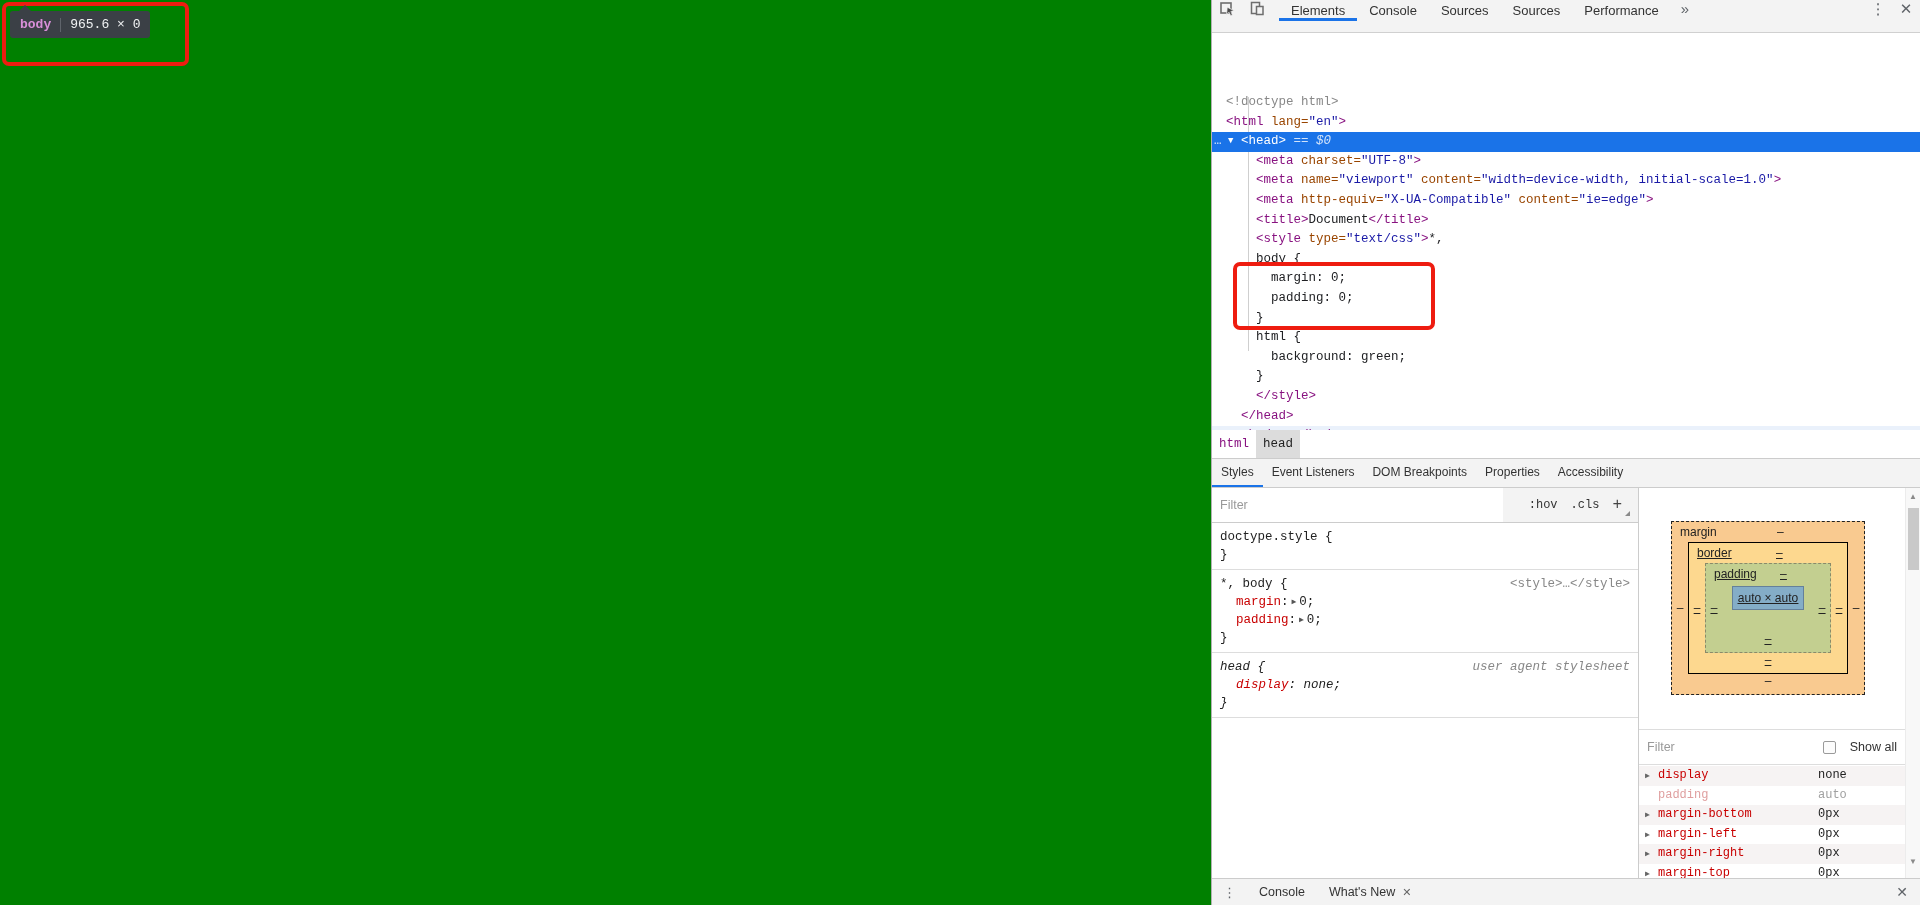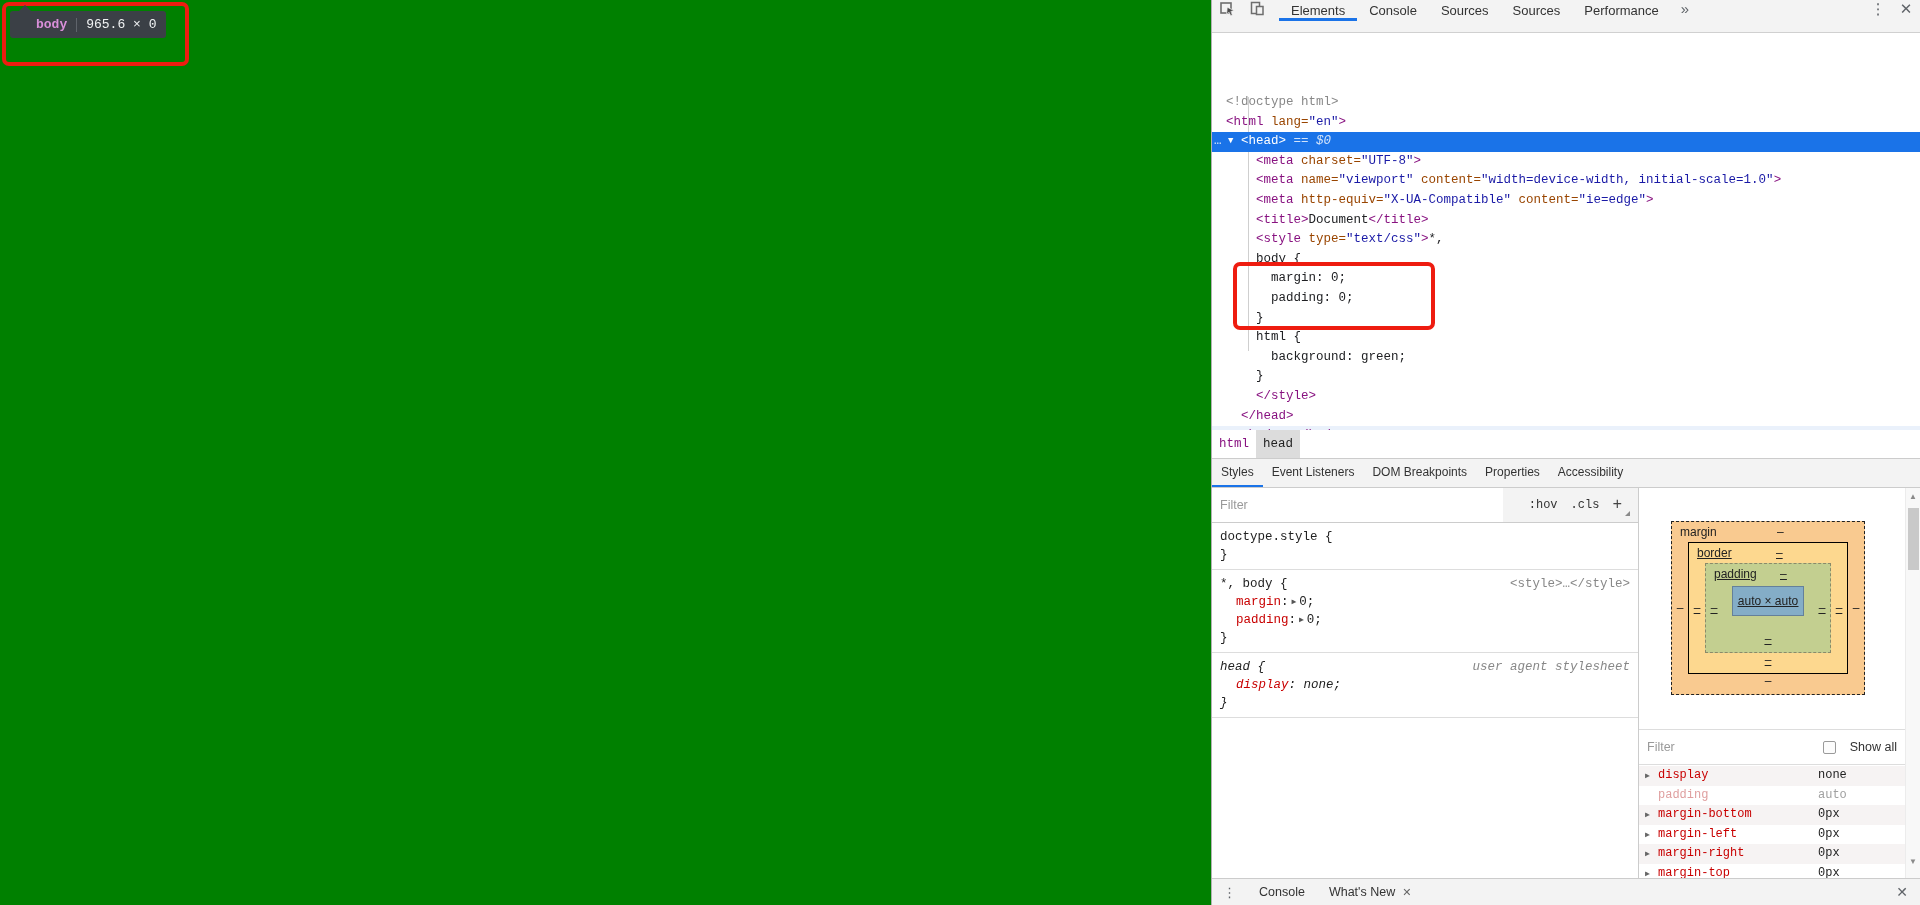--- a/index.html
+++ b/index.html
@@ -6,21 +6,21 @@
   html,body { width:1920px; height:905px; overflow:hidden; }
   body { font-family:"Liberation Sans", sans-serif; position:relative; background:#fff; }
 
   
   .page-area { position:absolute; left:0; top:0; width:1211px; height:905px; background:#008000; }
   .annot-rect { position:absolute; border:4px solid #ee1c10; border-radius:7px; }
   .page-annot { left:2px; top:2px; width:187px; height:64px; }
   .el-tooltip { position:absolute; left:10px; top:11px; height:27px; background:#3b4046; border-radius:3px;
     display:flex; align-items:center; gap:9px; padding:0 10px; font-family:"Liberation Mono","DejaVu Sans Mono",monospace; font-size:13px; }
   .el-tooltip::before { content:""; position:absolute; top:-6px; left:9px; border-left:6px solid transparent; border-right:6px solid transparent; border-bottom:6px solid #3b4046; }
-  .tt-tag { color:#d98fd9; font-weight:bold;margin-left:16px; }
+  .tt-tag { color:#d98fd9; font-weight:bold; }
   .tt-sep { width:1px; height:14px; background:#5f646b; }
   .tt-dims { color:#f1f3f4; }
 
   
   .devtools { position:absolute; left:1211px; top:0; width:709px; height:905px; background:#fff; border-left:1px solid #b2b2b2; }
 
   
   .tabbar { position:absolute; left:0; top:0; right:0; height:33px; background:#f3f3f3; border-bottom:1px solid #d0d0d0; display:flex; align-items:flex-start; }
   .tb-iconbtn { width:30px; display:flex; align-items:center; justify-content:center; }
   .tb-sep { width:1px; background:#ccc; margin:8px 3px; }
@@ -86,21 +86,21 @@
   .bm-label { padding-left:8px; }
   .bm-topdash { flex:1; text-align:center; }
   .bm-topdash span { margin-left:-20px; }
   .bm-mid { flex:1; display:flex; align-items:stretch; }
   .bm-sidedash { width:16px; display:flex; align-items:center; justify-content:center; flex:0 0 auto; }
   .bm-inner { flex:1;text-decoration:underline; }
   .bm-bottom { height:20px; text-align:center; flex:0 0 auto; }
   .bm-margin { background:#f9ca90; border:1px dashed #222; }
   .bm-border { background:#fdd88f; border:1px solid #000; }
   .bm-padding { background:#c3cf90; border:1px dashed #8a8a6a; }
-  .bm-content { background:#84adc7; border:1px solid #64809a; height:30px; margin:2px 10px; display:flex; align-items:center; justify-content:center; align-self:stretch; }
+  .bm-content { background:#84adc7; border:1px solid #64809a; height:24px; margin:2px 10px; display:flex; align-items:center; justify-content:center; align-self:stretch; }
 
   .comp-scrollbar { position:absolute; right:0; top:0; width:15px; bottom:0; background:#f8f8f8; border-left:1px solid #ececec; }
   .sb-arrow { position:absolute; left:0; width:14px; text-align:center; font-size:8px; color:#8a8a8a; }
   .sb-up { top:4px; } .sb-down { bottom:12px; }
   .sb-thumb { position:absolute; left:2px; top:20px; width:11px; height:62px; background:#c9c9c9; }
 
   .comp-filterrow { position:absolute; left:0; top:241px; right:15px; height:36px; border-top:1px solid #ddd; border-bottom:1px solid #ddd; display:flex; align-items:center; padding:0 8px; }
   .comp-filter { border:none; outline:none; flex:1; font-size:12.5px; color:#333; background:transparent; }
   .comp-filter::placeholder { color:#999; }
   .showall { display:flex; align-items:center; gap:14px; font-size:12.5px; color:#333; }

